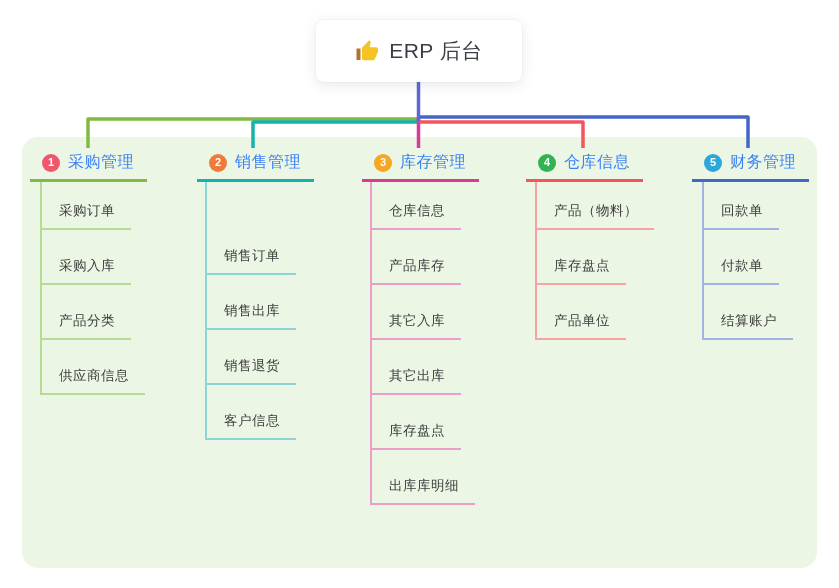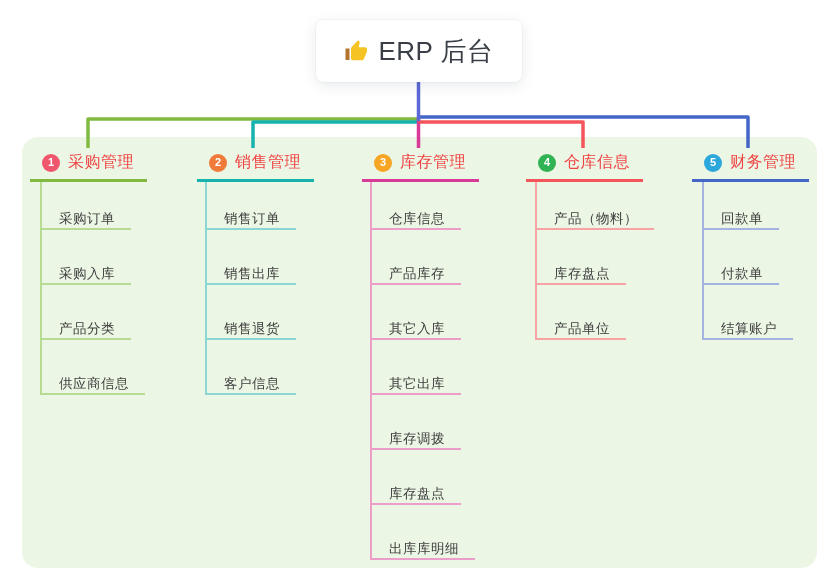--- a/index.html
+++ b/index.html
@@ -15,41 +15,41 @@
     border-radius:16px;
   }
   .root-card{
     position:absolute;left:316px;top:20px;width:206px;height:62px;
     background:#ffffff;border-radius:8px;
     box-shadow:0 3px 14px rgba(60,70,90,.12), 0 0 0 1px rgba(60,70,90,.03);
     display:flex;align-items:center;justify-content:center;gap:10px;
     cursor:pointer;
   }
   .root-card .root-label{
-    font-size:26px;color:#3a3f47;letter-spacing:.5px;
+    font-size:21px;color:#3a3f47;letter-spacing:.5px;
   }
   .thumb-icon{width:24px;height:24px;display:block;}
   .branch{position:absolute;}
   .branch-title{
     position:absolute;height:33px;display:flex;align-items:center;gap:8px;
     padding-left:12px;box-sizing:content-box;cursor:pointer;
   }
   .badge{
     width:18px;height:18px;border-radius:50%;flex:0 0 18px;
     display:flex;align-items:center;justify-content:center;
     color:#ffffff;font-size:11px;font-weight:bold;line-height:1;
   }
-  .branch-title .title-label{font-size:16px;color:#ef4444;letter-spacing:.5px;}
+  .branch-title .title-label{font-size:16px;color:#3b82f6;letter-spacing:.5px;}
   .branch-items{
     position:absolute;display:flex;flex-direction:column;align-items:flex-start;
   }
   .branch-item{
     display:flex;align-items:flex-end;
     height:55px;box-sizing:border-box;
-    padding:0 16px 0 17px;
+    padding:0 16px 8px 17px;
     font-size:13.5px;color:#3d3d3d;letter-spacing:.5px;
     cursor:pointer;white-space:nowrap;
   }
   .branch-item:first-child{height:48px;}
 </style>
 </head>
 <body style="background: rgb(255, 255, 255);">
 
 <div class="canvas">
 
@@ -83,37 +83,36 @@
         <div class="branch-item" style="border-bottom: 2px solid rgb(183, 219, 147);">产品分类</div>
         <div class="branch-item" style="border-bottom: 2px solid rgb(183, 219, 147);">供应商信息</div>
       </div>
     </div>
     <div class="branch">
       <div class="branch-title" style="left: 197px; top: 146px; width: 105px; border-bottom: 3px solid rgb(22, 179, 174);">
         <span class="badge" style="background: rgb(239, 122, 58);">2</span>
         <span class="title-label">销售管理</span>
       </div>
       <div class="branch-items" style="left: 205px; top: 182px; border-left: 2px solid rgb(138, 214, 210);">
-        <div class="branch-item" style="border-bottom: 2px solid rgb(138, 214, 210);">销售订单</div>
+        <div class="branch-item" style="border-bottom: 2px solid rgb(138, 214, 210); margin-top: 45px;">销售订单</div>
         <div class="branch-item" style="border-bottom: 2px solid rgb(138, 214, 210);">销售出库</div>
         <div class="branch-item" style="border-bottom: 2px solid rgb(138, 214, 210);">销售退货</div>
         <div class="branch-item" style="border-bottom: 2px solid rgb(138, 214, 210);">客户信息</div>
       </div>
     </div>
     <div class="branch">
       <div class="branch-title" style="left: 362px; top: 146px; width: 105px; border-bottom: 3px solid rgb(216, 58, 151);">
         <span class="badge" style="background: rgb(246, 166, 35);">3</span>
         <span class="title-label">库存管理</span>
       </div>
       <div class="branch-items" style="left: 370px; top: 182px; border-left: 2px solid rgb(236, 157, 202);">
         <div class="branch-item" style="border-bottom: 2px solid rgb(236, 157, 202); text-align: center;">仓库信息</div>
         <div class="branch-item" style="border-bottom: 2px solid rgb(236, 157, 202);">产品库存</div>
         <div class="branch-item" style="border-bottom: 2px solid rgb(236, 157, 202);">其它入库</div>
         <div class="branch-item" style="border-bottom: 2px solid rgb(236, 157, 202);">其它出库</div>
-        <div class="branch-item" style="border-bottom: 2px solid rgb(236, 157, 202);">库存调拨</div>
         <div class="branch-item" style="border-bottom: 2px solid rgb(236, 157, 202);">库存盘点</div>
         <div class="branch-item" style="border-bottom: 2px solid rgb(236, 157, 202);">出库库明细</div>
       </div>
     </div>
     <div class="branch">
       <div class="branch-title" style="left: 526px; top: 146px; width: 105px; border-bottom: 3px solid rgb(244, 85, 93);">
         <span class="badge" style="background: rgb(49, 179, 83);">4</span>
         <span class="title-label">仓库信息</span>
       </div>
       <div class="branch-items" style="left: 535px; top: 182px; border-left: 2px solid rgb(249, 162, 165);">

